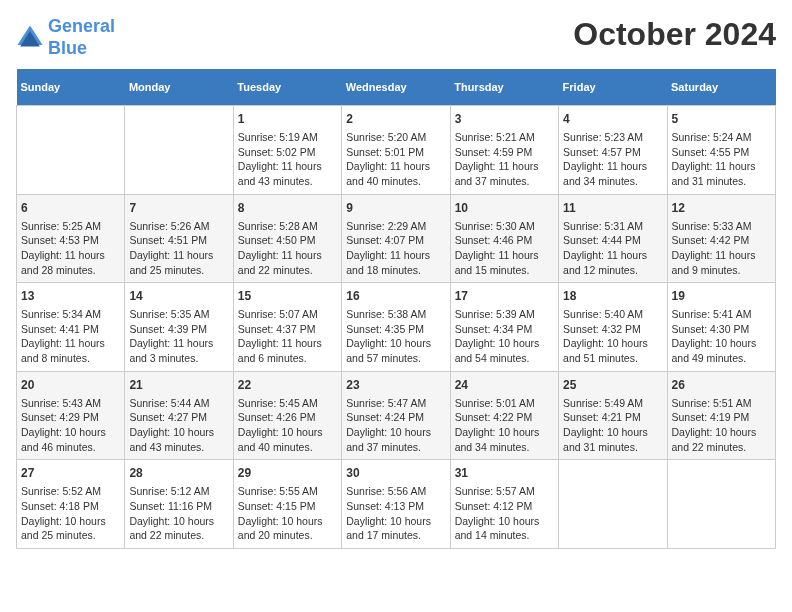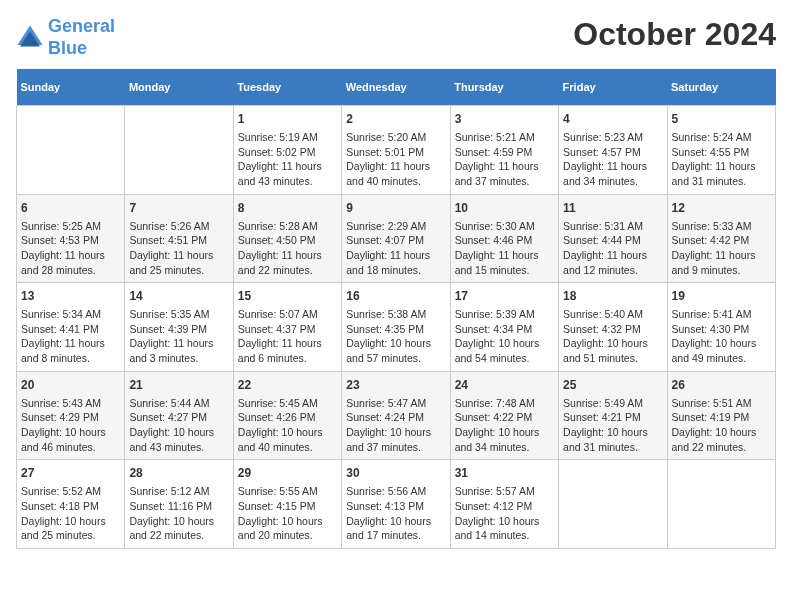--- a/index.html
+++ b/index.html
@@ -262,21 +262,21 @@
           <div>Daylight: 10 hours and 40 minutes.</div>
         </td>
         <td>
           <span class="day-num">23</span>
           <div>Sunrise: 5:47 AM</div>
           <div>Sunset: 4:24 PM</div>
           <div>Daylight: 10 hours and 37 minutes.</div>
         </td>
         <td>
           <span class="day-num">24</span>
-          <div>Sunrise: 7:48 AM</div>
+          <div>Sunrise: 5:01 AM</div>
           <div>Sunset: 4:22 PM</div>
           <div>Daylight: 10 hours and 34 minutes.</div>
         </td>
         <td>
           <span class="day-num">25</span>
           <div>Sunrise: 5:49 AM</div>
           <div>Sunset: 4:21 PM</div>
           <div>Daylight: 10 hours and 31 minutes.</div>
         </td>
         <td>

